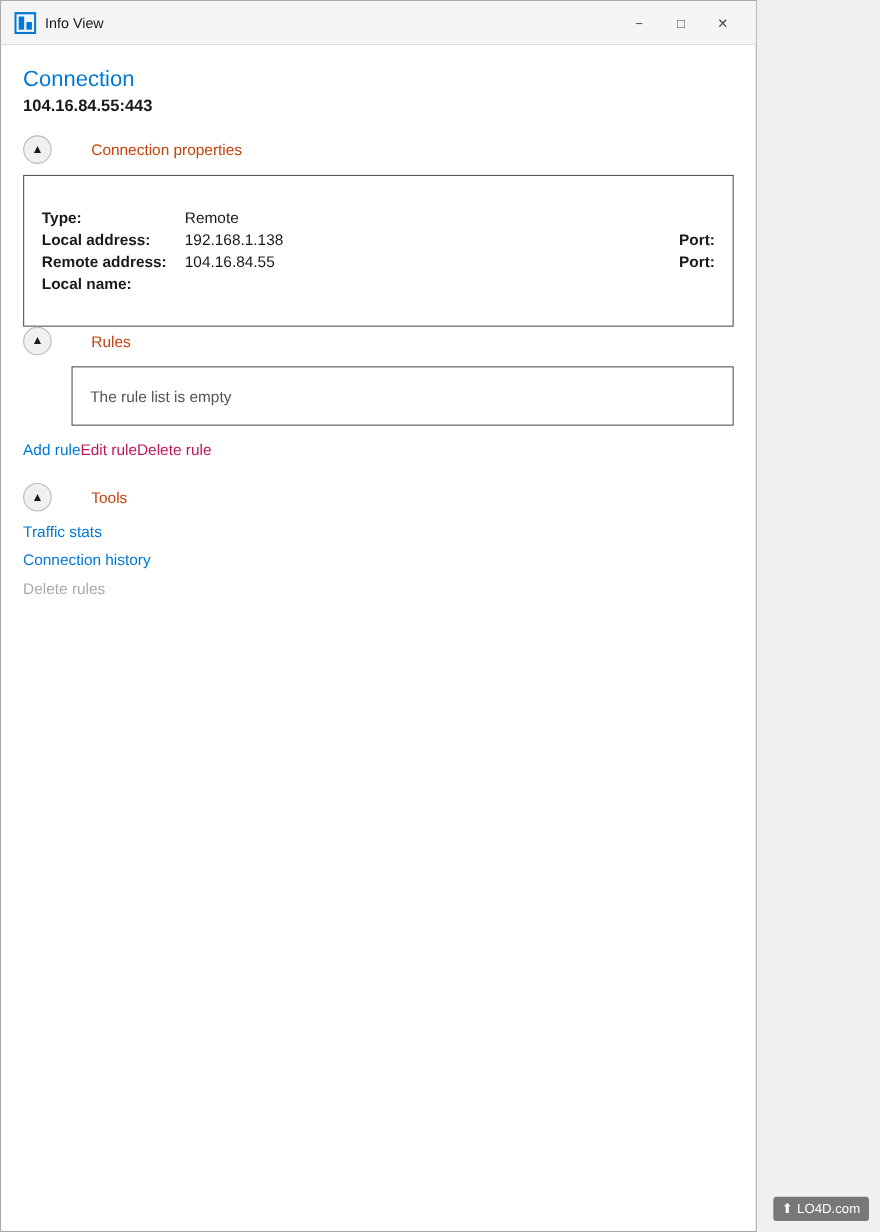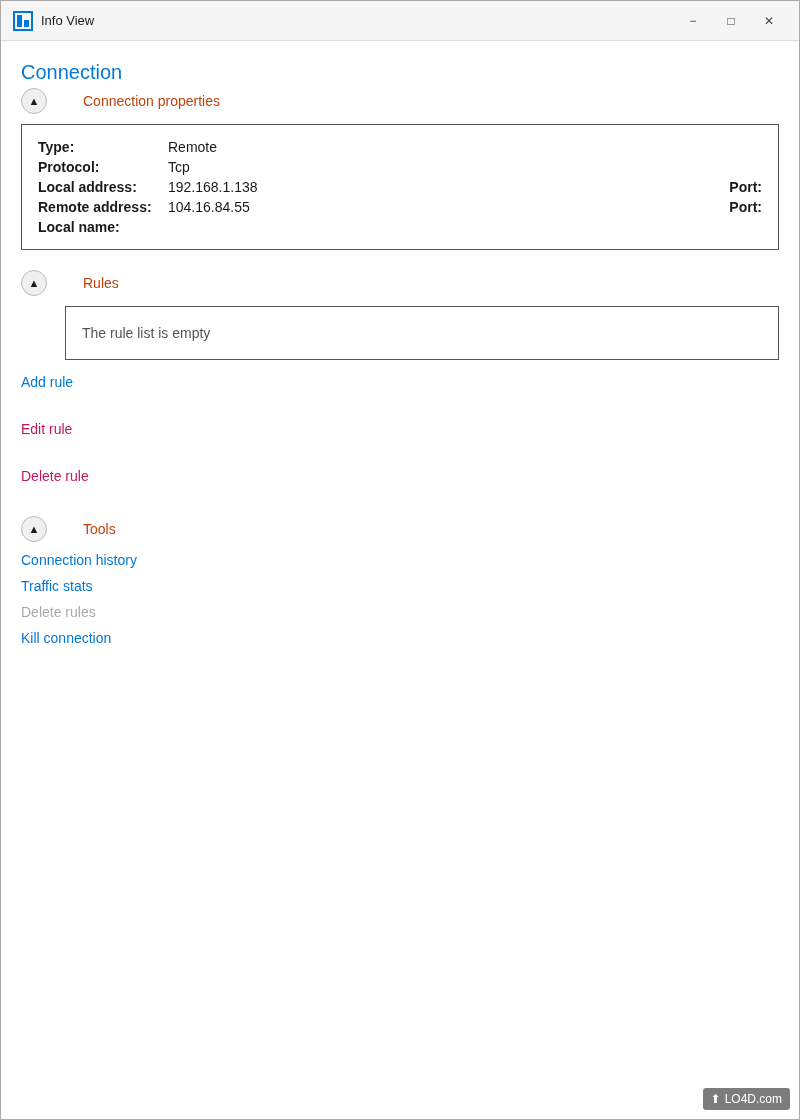--- a/index.html
+++ b/index.html
@@ -7,21 +7,21 @@
     body {
       width: 800px;
       min-height: 1120px;
       background: #f0f0f0;
       font-family: 'Segoe UI', Arial, sans-serif;
       font-size: 14px;
       color: #1a1a1a;
     }
 
     .window {
-      width: 800px;
+      width: 688px;
       min-height: 1120px;
       background: #ffffff;
       border: 1px solid #aaa;
       display: flex;
       flex-direction: column;
     }
 
     
     .title-bar {
       display: flex;
@@ -113,22 +113,21 @@
     .section-label {
       font-size: 14px;
       font-weight: 400;
       color: #c2410c;
       margin-left: 28px;
     }
 
     
     .properties-box {
       border: 1px solid #555;
-      padding: 14px 16px;
-      margin-bottom: 20px;
+      padding: 30px 16px;
     }
 
     .prop-row {
       display: flex;
       align-items: baseline;
       margin-bottom: 4px;
       font-size: 14px;
     }
 
     .prop-row:last-child {
@@ -165,23 +164,22 @@
       padding: 18px 16px;
       margin-bottom: 14px;
       font-size: 14px;
       color: #555;
       margin-left: 44px;
     }
 
     
     .rule-actions {
       display: flex;
-      gap: 31px;
-      margin-bottom: 32px;
-      flex-direction: column;
+      gap: 0;
+      margin-bottom: 22px;
     }
 
     .rule-action-link {
       color: #0078d7;
       text-decoration: none;
       font-size: 14px;
       cursor: pointer;
     }
 
     .rule-action-disabled {
@@ -247,39 +245,36 @@
       <div class="title-bar-controls">
         <button class="title-btn">−</button>
         <button class="title-btn">□</button>
         <button class="title-btn close">✕</button>
       </div>
     </div>
 
     <div class="content">
 
       <div class="section-title-blue">Connection</div>
+      <div class="connection-address">104.16.84.55:443</div>
 
       <div class="section-header">
         <div class="chevron-btn">
           <span>▲</span>
         </div>
         <span class="section-label">Connection properties</span>
       </div>
 
       <div class="properties-box">
 
         <div class="prop-row">
           <span class="prop-label">Type:</span>
           <span class="prop-value">Remote</span>
         </div>
 
-        <div class="prop-row">
-          <span class="prop-label">Protocol:</span>
-          <span class="prop-value">Tcp</span>
-        </div>
 
         <div class="prop-row">
           <span class="prop-label">Local address:</span>
           <span class="prop-value">192.168.1.138</span>
           <span class="prop-port-label">Port:</span>
         </div>
 
         <div class="prop-row">
           <span class="prop-label">Remote address:</span>
           <span class="prop-value">104.16.84.55</span>
@@ -310,24 +305,23 @@
       </div>
 
       <div class="section-header">
         <div class="chevron-btn">
           <span>▲</span>
         </div>
         <span class="section-label">Tools</span>
       </div>
 
       <div class="tools-list">
+        <a class="tool-link" href="#">Traffic stats</a>
         <a class="tool-link" href="#">Connection history</a>
-        <a class="tool-link" href="#">Traffic stats</a>
         <span class="tool-disabled">Delete rules</span>
-        <a class="tool-link" href="#">Kill connection</a>
       </div>
 
     </div>
   </div>
 
   <div class="watermark">
     <span>⬆</span>
     <span>LO4D.com</span>
   </div>
 </div>

